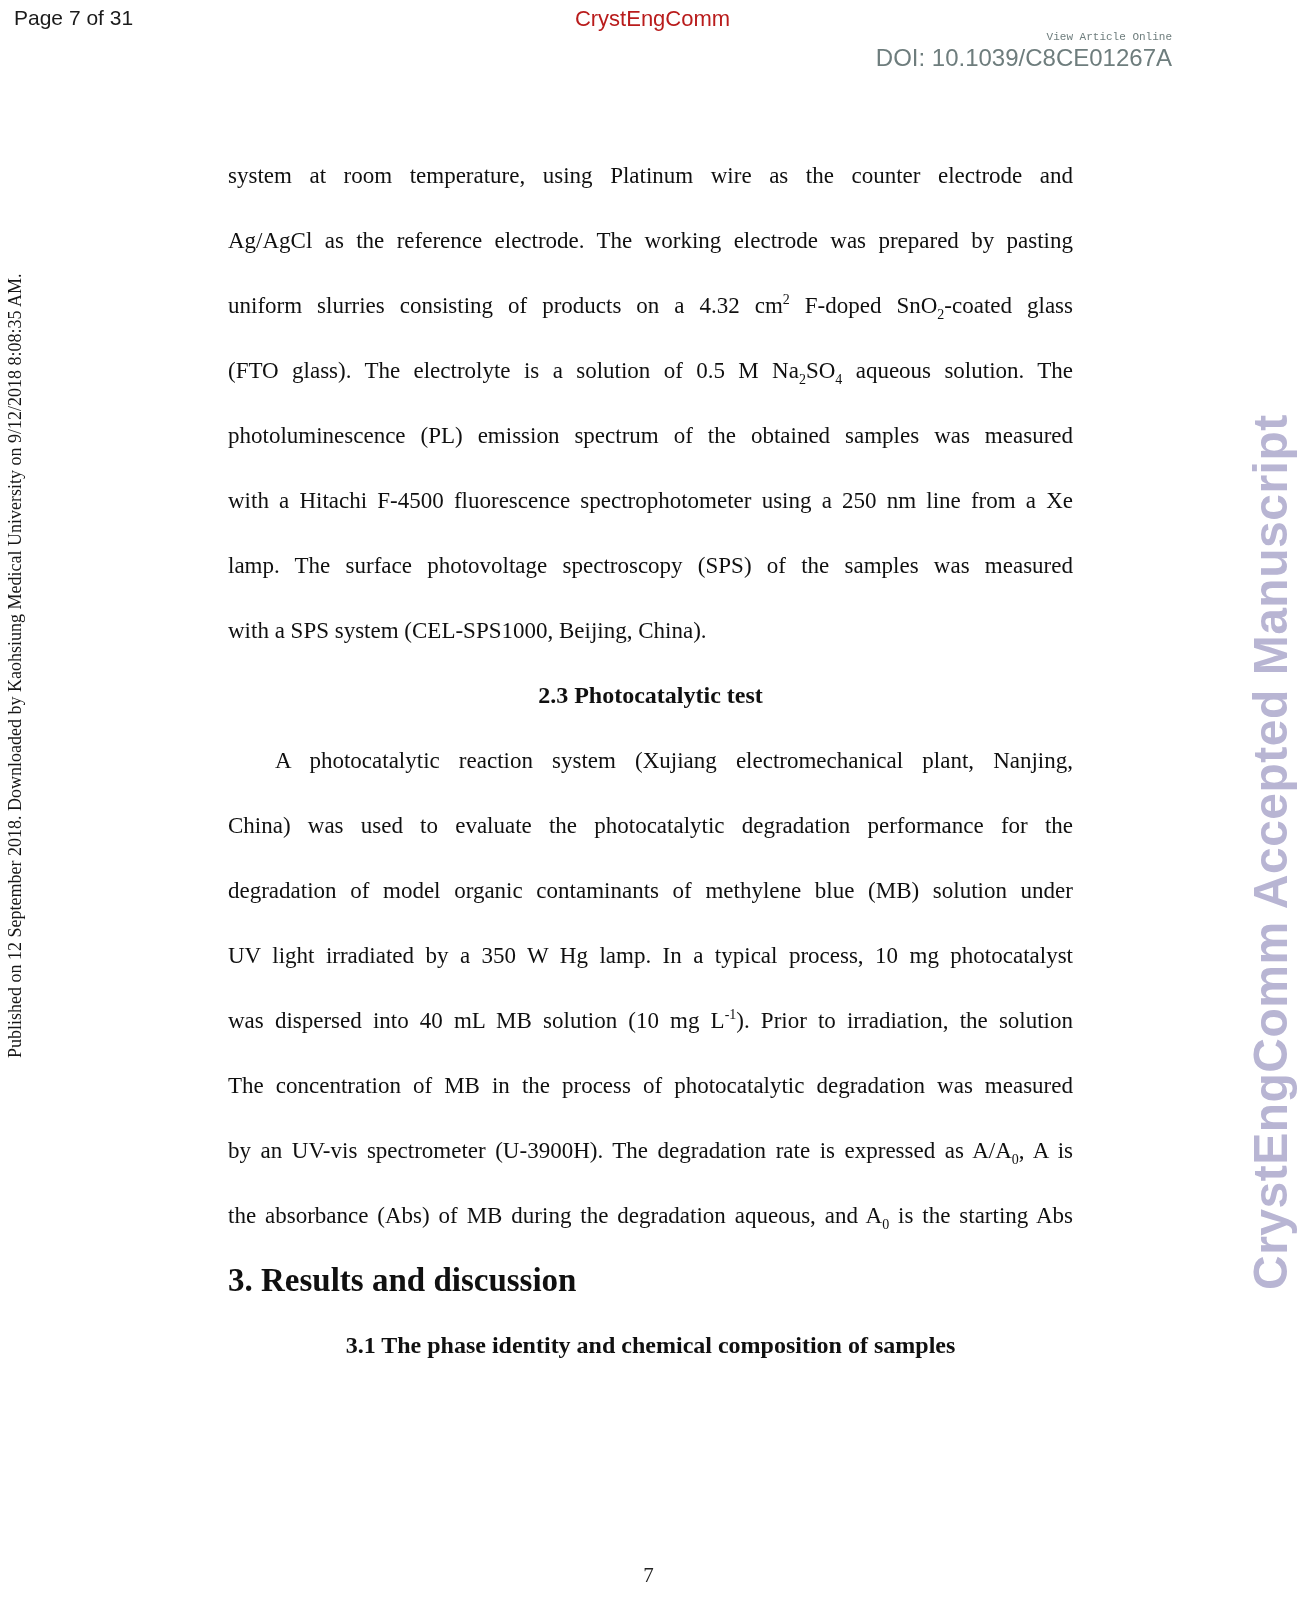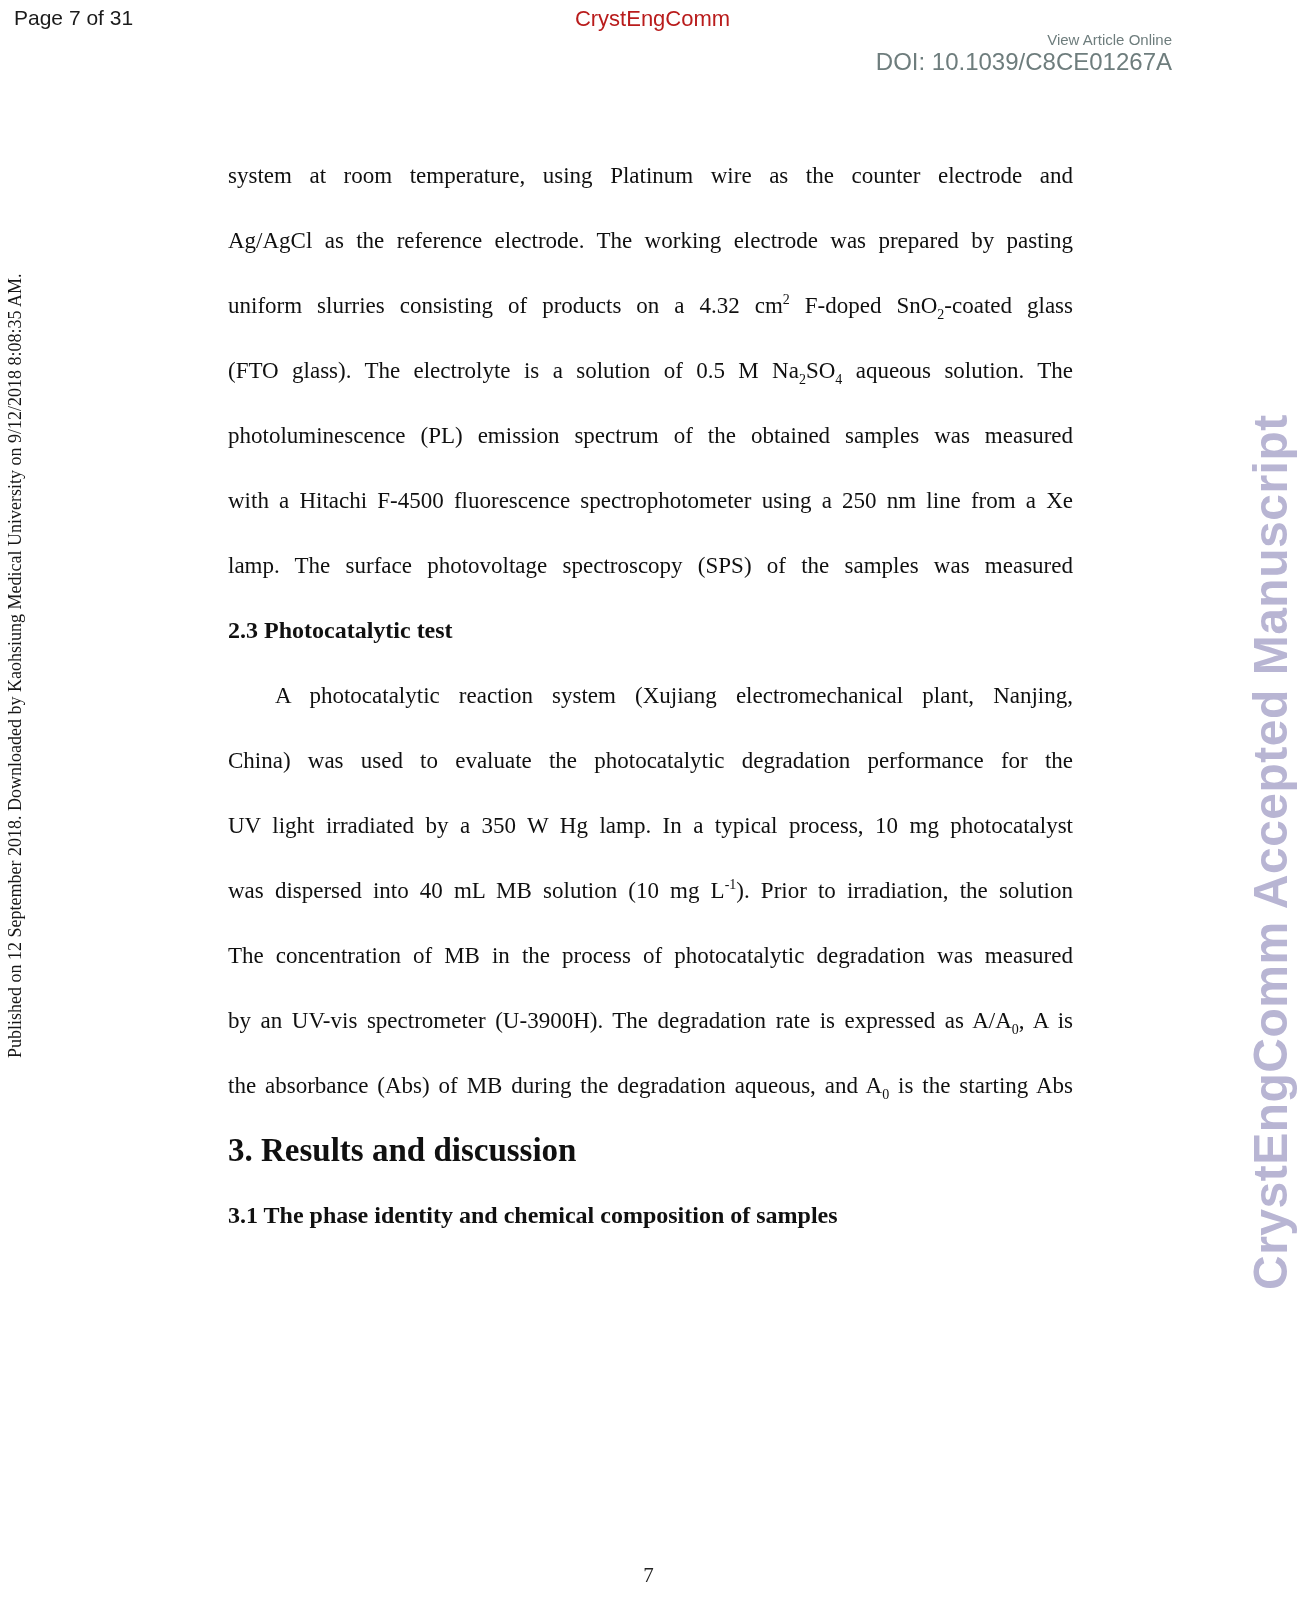--- a/index.html
+++ b/index.html
@@ -29,21 +29,21 @@
     color: #b91c1c;
   }
   .header-right {
     position: absolute;
     top: 31px; right: 125px;
     text-align: right;
     font-family: "Liberation Sans", sans-serif;
     color: #6e7d7d;
     line-height: 1.15;
   }
-  .view-online { font-size: 15px; }
+  .view-online { font-size: 11px; font-family: Liberation Mono, monospace; }
   .doi { font-size: 24px; }
   .sidebar-left {
     position: absolute;
     left: 5px; top: 1058px;
     transform-origin: 0 0;
     transform: rotate(-90deg);
     white-space: nowrap;
     font-family: "Liberation Serif", serif;
     font-size: 18px;
     color: #161616;
@@ -70,21 +70,21 @@
     line-height: 65px;
     font-size: 23px;
     white-space: nowrap;
   }
   .line.j {
     text-align: justify;
     text-align-last: justify;
     -moz-text-align-last: justify;
   }
   .line.ind { text-indent: 47px; }
-  .line.h3 { font-weight: bold; font-size: 24px; }
+  .line.h3 { font-weight: bold; font-size: 24px; text-align: center; }
   .line.h1 { font-weight: bold; font-size: 33px; }
   .sup { font-size: 14px; position: relative; top: -9px; }
   .sub { font-size: 14px; position: relative; top: 6px; }
   .footer {
     position: absolute;
     top: 1563px; left: 0;
     width: 100%;
     text-align: center;
     font-size: 21px;
     color: #222;
@@ -109,23 +109,25 @@
   <div class="watermark" style="color: rgb(184, 181, 211);">CrystEngComm Accepted Manuscript</div>
 
   <div class="body-text">
       <div class="line j"><span>system at room temperature, using Platinum wire as the counter electrode and</span></div>
       <div class="line j"><span>Ag/AgCl as the reference electrode. The working electrode was prepared by pasting</span></div>
       <div class="line j"><span>uniform slurries consisting of products on a 4.32 cm</span><span class="sup">2</span><span> F-doped SnO</span><span class="sub">2</span><span>-coated glass</span></div>
       <div class="line j"><span>(FTO glass). The electrolyte is a solution of 0.5 M Na</span><span class="sub">2</span><span>SO</span><span class="sub">4</span><span> aqueous solution. The</span></div>
       <div class="line j"><span>photoluminescence (PL) emission spectrum of the obtained samples was measured</span></div>
       <div class="line j"><span>with a Hitachi F-4500 fluorescence spectrophotometer using a 250 nm line from a Xe</span></div>
       <div class="line j"><span>lamp. The surface photovoltage spectroscopy (SPS) of the samples was measured</span></div>
+      <div class="line"><span>with a SPS system (CEL-SPS1000, Beijing, China).</span></div>
       <div class="line h3"><span>2.3 Photocatalytic test</span></div>
       <div class="line j ind"><span>A photocatalytic reaction system (Xujiang electromechanical plant, Nanjing,</span></div>
       <div class="line j"><span>China) was used to evaluate the photocatalytic degradation performance for the</span></div>
+      <div class="line j"><span>degradation of model organic contaminants of methylene blue (MB) solution under</span></div>
       <div class="line j"><span>UV light irradiated by a 350 W Hg lamp. In a typical process, 10 mg photocatalyst</span></div>
       <div class="line j"><span>was dispersed into 40 mL MB solution (10 mg L</span><span class="sup">-1</span><span>). Prior to irradiation, the solution</span></div>
       <div class="line j"><span>The concentration of MB in the process of photocatalytic degradation was measured</span></div>
       <div class="line j"><span>by an UV-vis spectrometer (U-3900H). The degradation rate is expressed as A/A</span><span class="sub">0</span><span>, A is</span></div>
       <div class="line j"><span>the absorbance (Abs) of MB during the degradation aqueous, and A</span><span class="sub">0</span><span> is the starting Abs</span></div>
       <div class="line h1"><span>3. Results and discussion</span></div>
       <div class="line h3"><span>3.1 The phase identity and chemical composition of samples</span></div>
     </div>
 
   <div class="footer">7</div>

